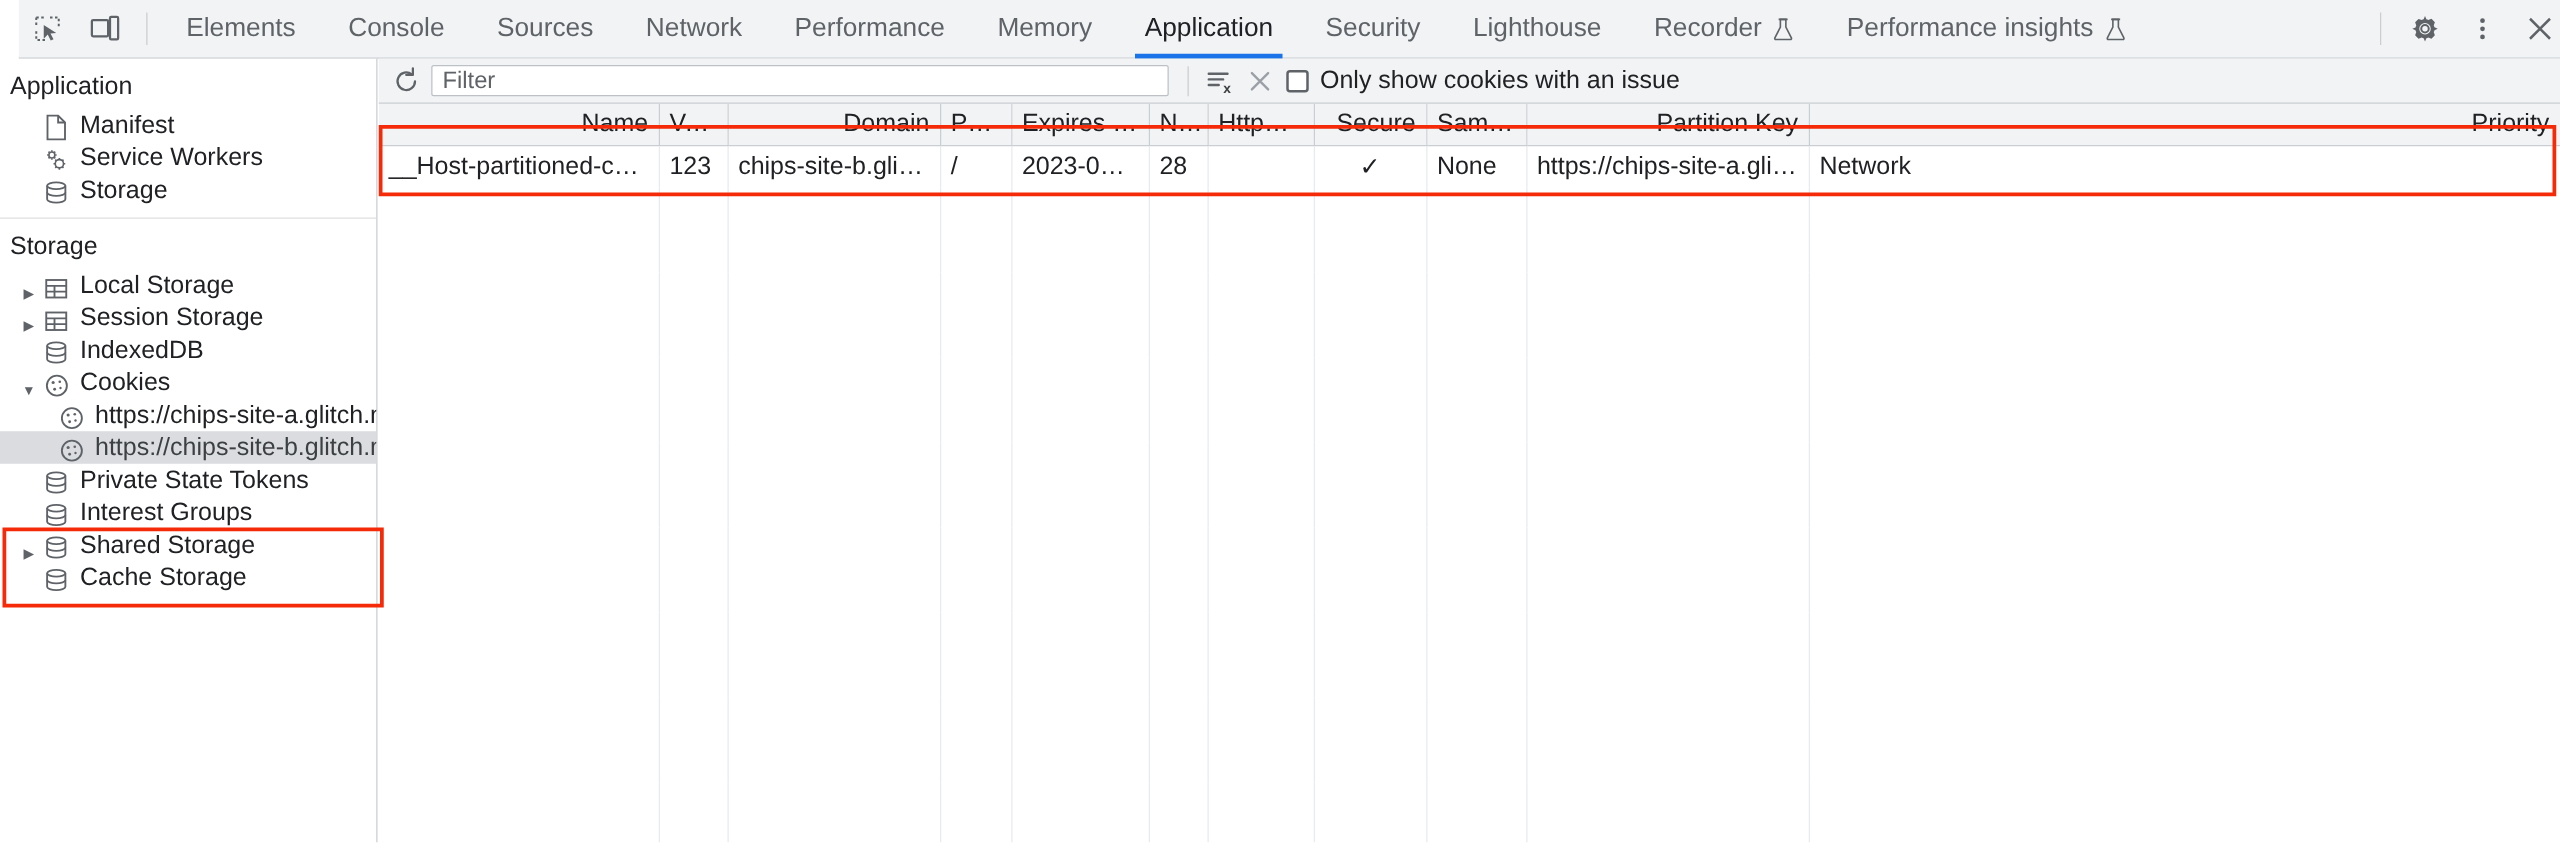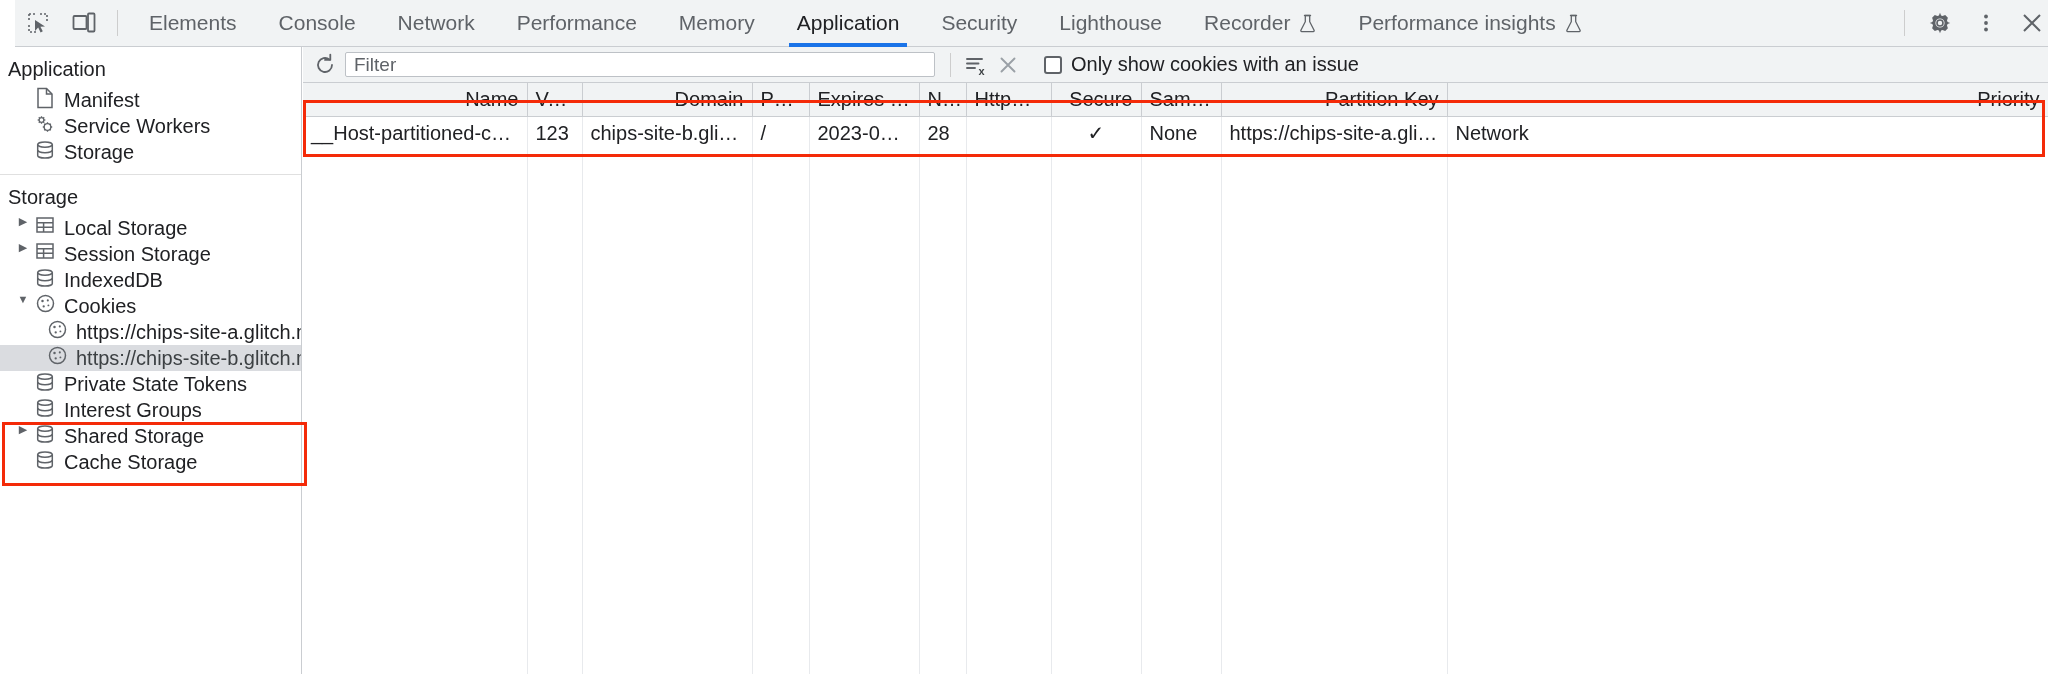--- a/index.html
+++ b/index.html
@@ -67,21 +67,21 @@
   }
   .side-section-title {
     font-size: 20px;
     color: #202124;
     padding: 11px 0 6px 8px;
   }
   .side-divider {
     height: 1px; background: #e0e0e0; margin: 9px 0 0 0;
   }
   .tree-row {
-    display: flex; align-items: flex-start;
+    display: flex; align-items: flex-end;
     height: 26px;
     padding-left: 8px;
     font-size: 20px;
     color: #202124;
     cursor: pointer;
     white-space: nowrap;
   }
   .tree-row.indent1 { padding-left: 14px; }
   .tree-row.indent2 { padding-left: 44px; }
   .tree-row.selected { background: #dadce0; color: #3c4043; }
@@ -136,21 +136,21 @@
     font-size: 19px;
     font-family: "Liberation Sans", sans-serif;
     color: #000000;
     padding: 0 8px;
     outline: none;
   }
   .filter-input::placeholder { color: #5f6368; }
   .fb-sep { width: 1px; height: 24px; background: #cdcdcd; margin: 0 9px; }
   .fb-check-wrap {
     display: flex; align-items: center;
-    margin-left: 20px;
+    margin-left: 5px;
     cursor: pointer;
     font-size: 20px;
     color: #202124;
     white-space: nowrap;
   }
   .fb-checkbox {
     width: 18px; height: 18px;
     border: 2px solid #5f6368;
     border-radius: 3px;
     background: #fff;
@@ -229,20 +229,23 @@
         <rect x="16" y="1.5" width="6.5" height="18" rx="1" stroke="#5f6368" stroke-width="1.8" fill="none"></rect>
       </svg>
     </div>
     <div class="tb-sep"></div>
     <div class="tabs">
       <div class="tab">
           <span>Elements</span>
         </div>
       <div class="tab">
           <span>Console</span>
+        </div>
+      <div class="tab">
+          <span>Sources</span>
         </div>
       <div class="tab">
           <span>Network</span>
         </div>
       <div class="tab">
           <span>Performance</span>
         </div>
       <div class="tab">
           <span>Memory</span>
         </div>

